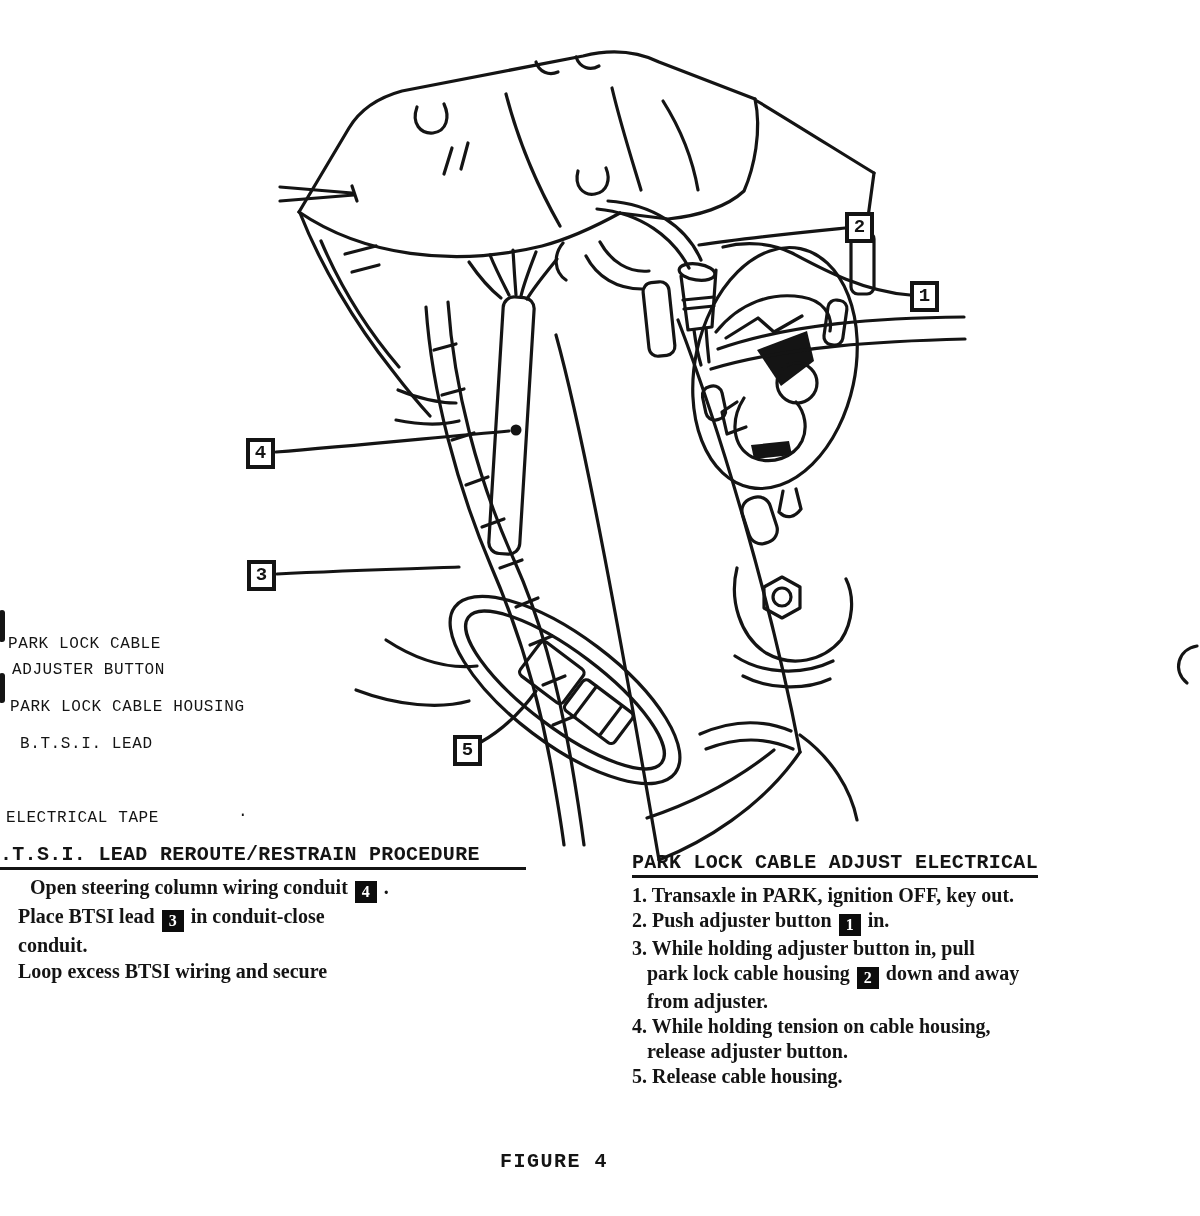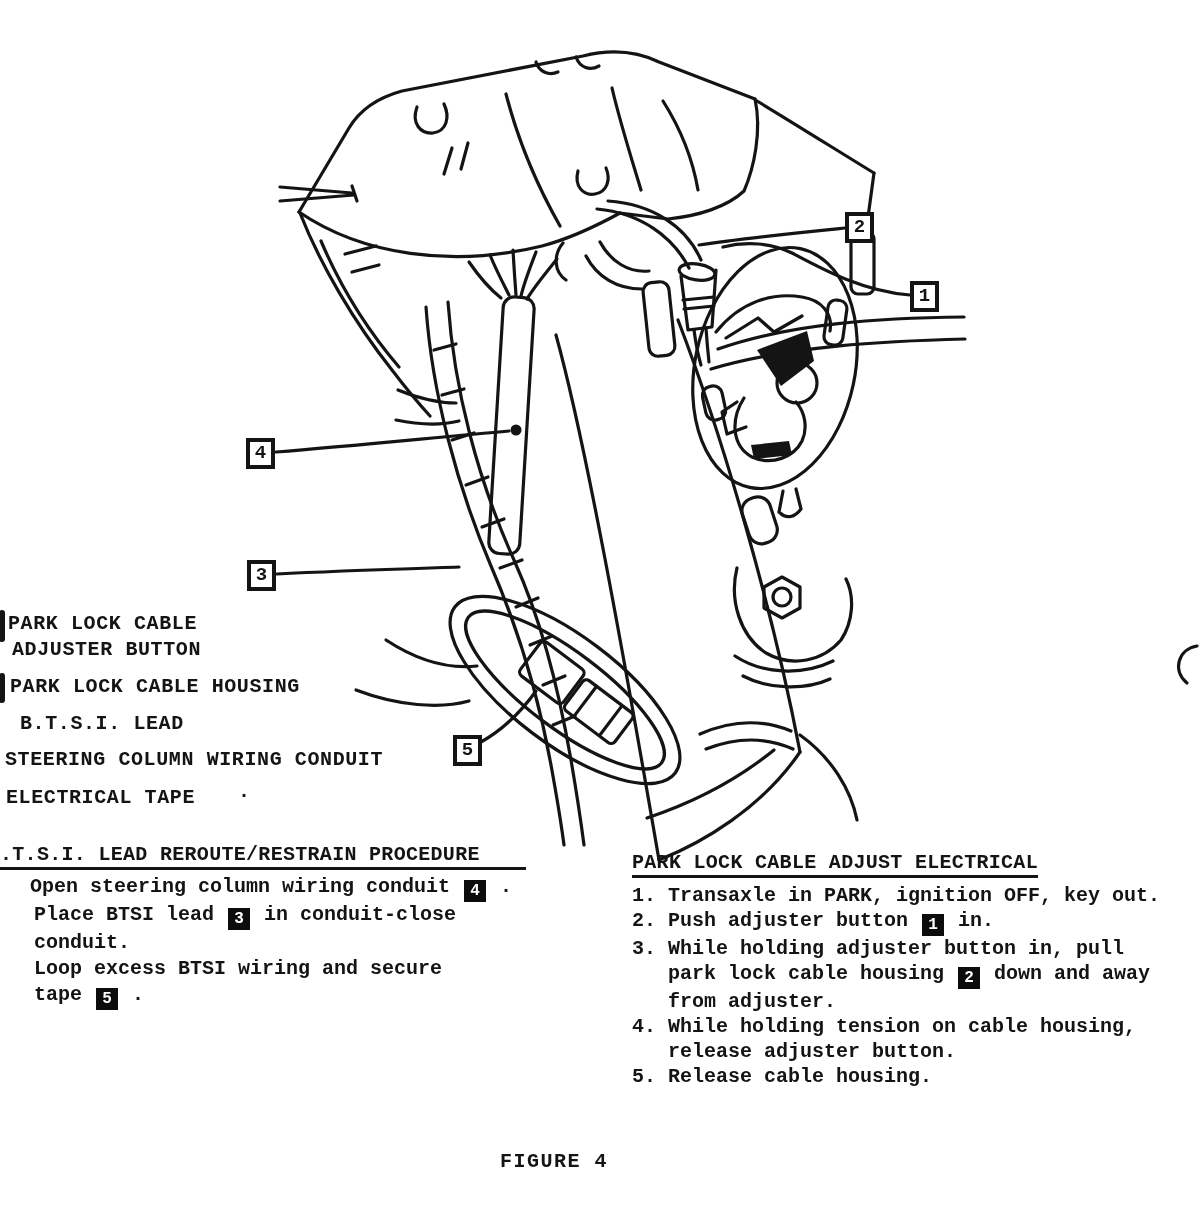--- a/index.html
+++ b/index.html
@@ -16,42 +16,42 @@
     display:flex;align-items:center;justify-content:center;
     font-weight:bold;font-size:19px;line-height:1;
   }
   .co1{left:910px;top:281px}
   .co2{left:845px;top:212px}
   .co3{left:247px;top:560px}
   .co4{left:246px;top:438px}
   .co5{left:453px;top:735px}
   
   .legend-line{
-    position:absolute;font-size:20px;font-weight:bold;letter-spacing:.6px;
-    white-space:pre;line-height:24px;
+    position:absolute;font-size:16px;font-weight:normal;letter-spacing:.6px;
+    white-space:pre;line-height:24px;margin-top:20px;
   }
   .lg1a{left:8px;top:612px}
   .lg1b{left:12px;top:638px}
   .lg2{left:10px;top:675px}
   .lg3{left:20px;top:712px}
   .lg4{left:5px;top:748px}
   .lg5{left:6px;top:786px}
   .stray-dot{left:238px;top:780px}
   
   .proc{position:absolute;font-weight:bold;}
   .proc-left{left:0;top:843px;width:580px;}
   .proc-right{left:632px;top:851px;width:575px;}
   .proc-heading{
     display:inline-block;font-size:20px;letter-spacing:.3px;
     border-bottom:3px solid #141414;padding-bottom:1px;white-space:pre;
   }
   .proc-left .proc-heading{padding-right:46px;}
-  .proc .line{white-space:pre;font-size:20px;line-height:26px;}
+  .proc .line{white-space:pre;font-size:20px;line-height:26px;font-family:Liberation Serif, serif;}
   .proc-right .line{line-height:25px;}
-  .proc-left .line{padding-left:34px;}
+  .proc-left .line{padding-left:18px;}
   .proc-left .line.first{padding-left:30px;}
   .proc-left .proc-lines{margin-top:4px;}
   .proc-right .proc-lines{margin-top:5px;}
   
   .refbox{
     display:inline-block;background:#0c0c0c;color:#fff;
     min-width:18px;height:22px;padding:0 2px;margin:0 2px;
     text-align:center;font-size:16px;line-height:22px;
     vertical-align:-3px;font-weight:bold;
   }
@@ -188,32 +188,30 @@
   <div class="callout co1">1</div>
   <div class="callout co2">2</div>
   <div class="callout co3">3</div>
   <div class="callout co4">4</div>
   <div class="callout co5">5</div>
 
   <div class="legend-line lg1a">PARK LOCK CABLE</div>
   <div class="legend-line lg1b">ADJUSTER BUTTON</div>
   <div class="legend-line lg2">PARK LOCK CABLE HOUSING</div>
   <div class="legend-line lg3">B.T.S.I. LEAD</div>
-  <div class="legend-line lg4">STEERING COLUMN WIRING CONDUIT</div>
   <div class="legend-line lg5">ELECTRICAL TAPE</div>
   <div class="legend-line stray-dot">.</div>
 
   <div class="proc proc-left">
     <div class="proc-heading">.T.S.I. LEAD REROUTE/RESTRAIN PROCEDURE</div>
     <div class="proc-lines">
       <div class="line first">Open steering column wiring conduit <span class="refbox">4</span> .</div>
       <div class="line">Place BTSI lead <span class="refbox">3</span> in conduit-close</div>
       <div class="line">conduit.</div>
       <div class="line">Loop excess BTSI wiring and secure</div>
-      <div class="line">tape <span class="refbox">5</span> .</div>
     </div>
   </div>
 
   <div class="proc proc-right">
     <div class="proc-heading">PARK LOCK CABLE ADJUST ELECTRICAL</div>
     <div class="proc-lines">
       <div class="line">1. Transaxle in PARK, ignition OFF, key out.</div>
       <div class="line">2. Push adjuster button <span class="refbox">1</span> in.</div>
       <div class="line">3. While holding adjuster button in, pull</div>
       <div class="line">   park lock cable housing <span class="refbox">2</span> down and away</div>

